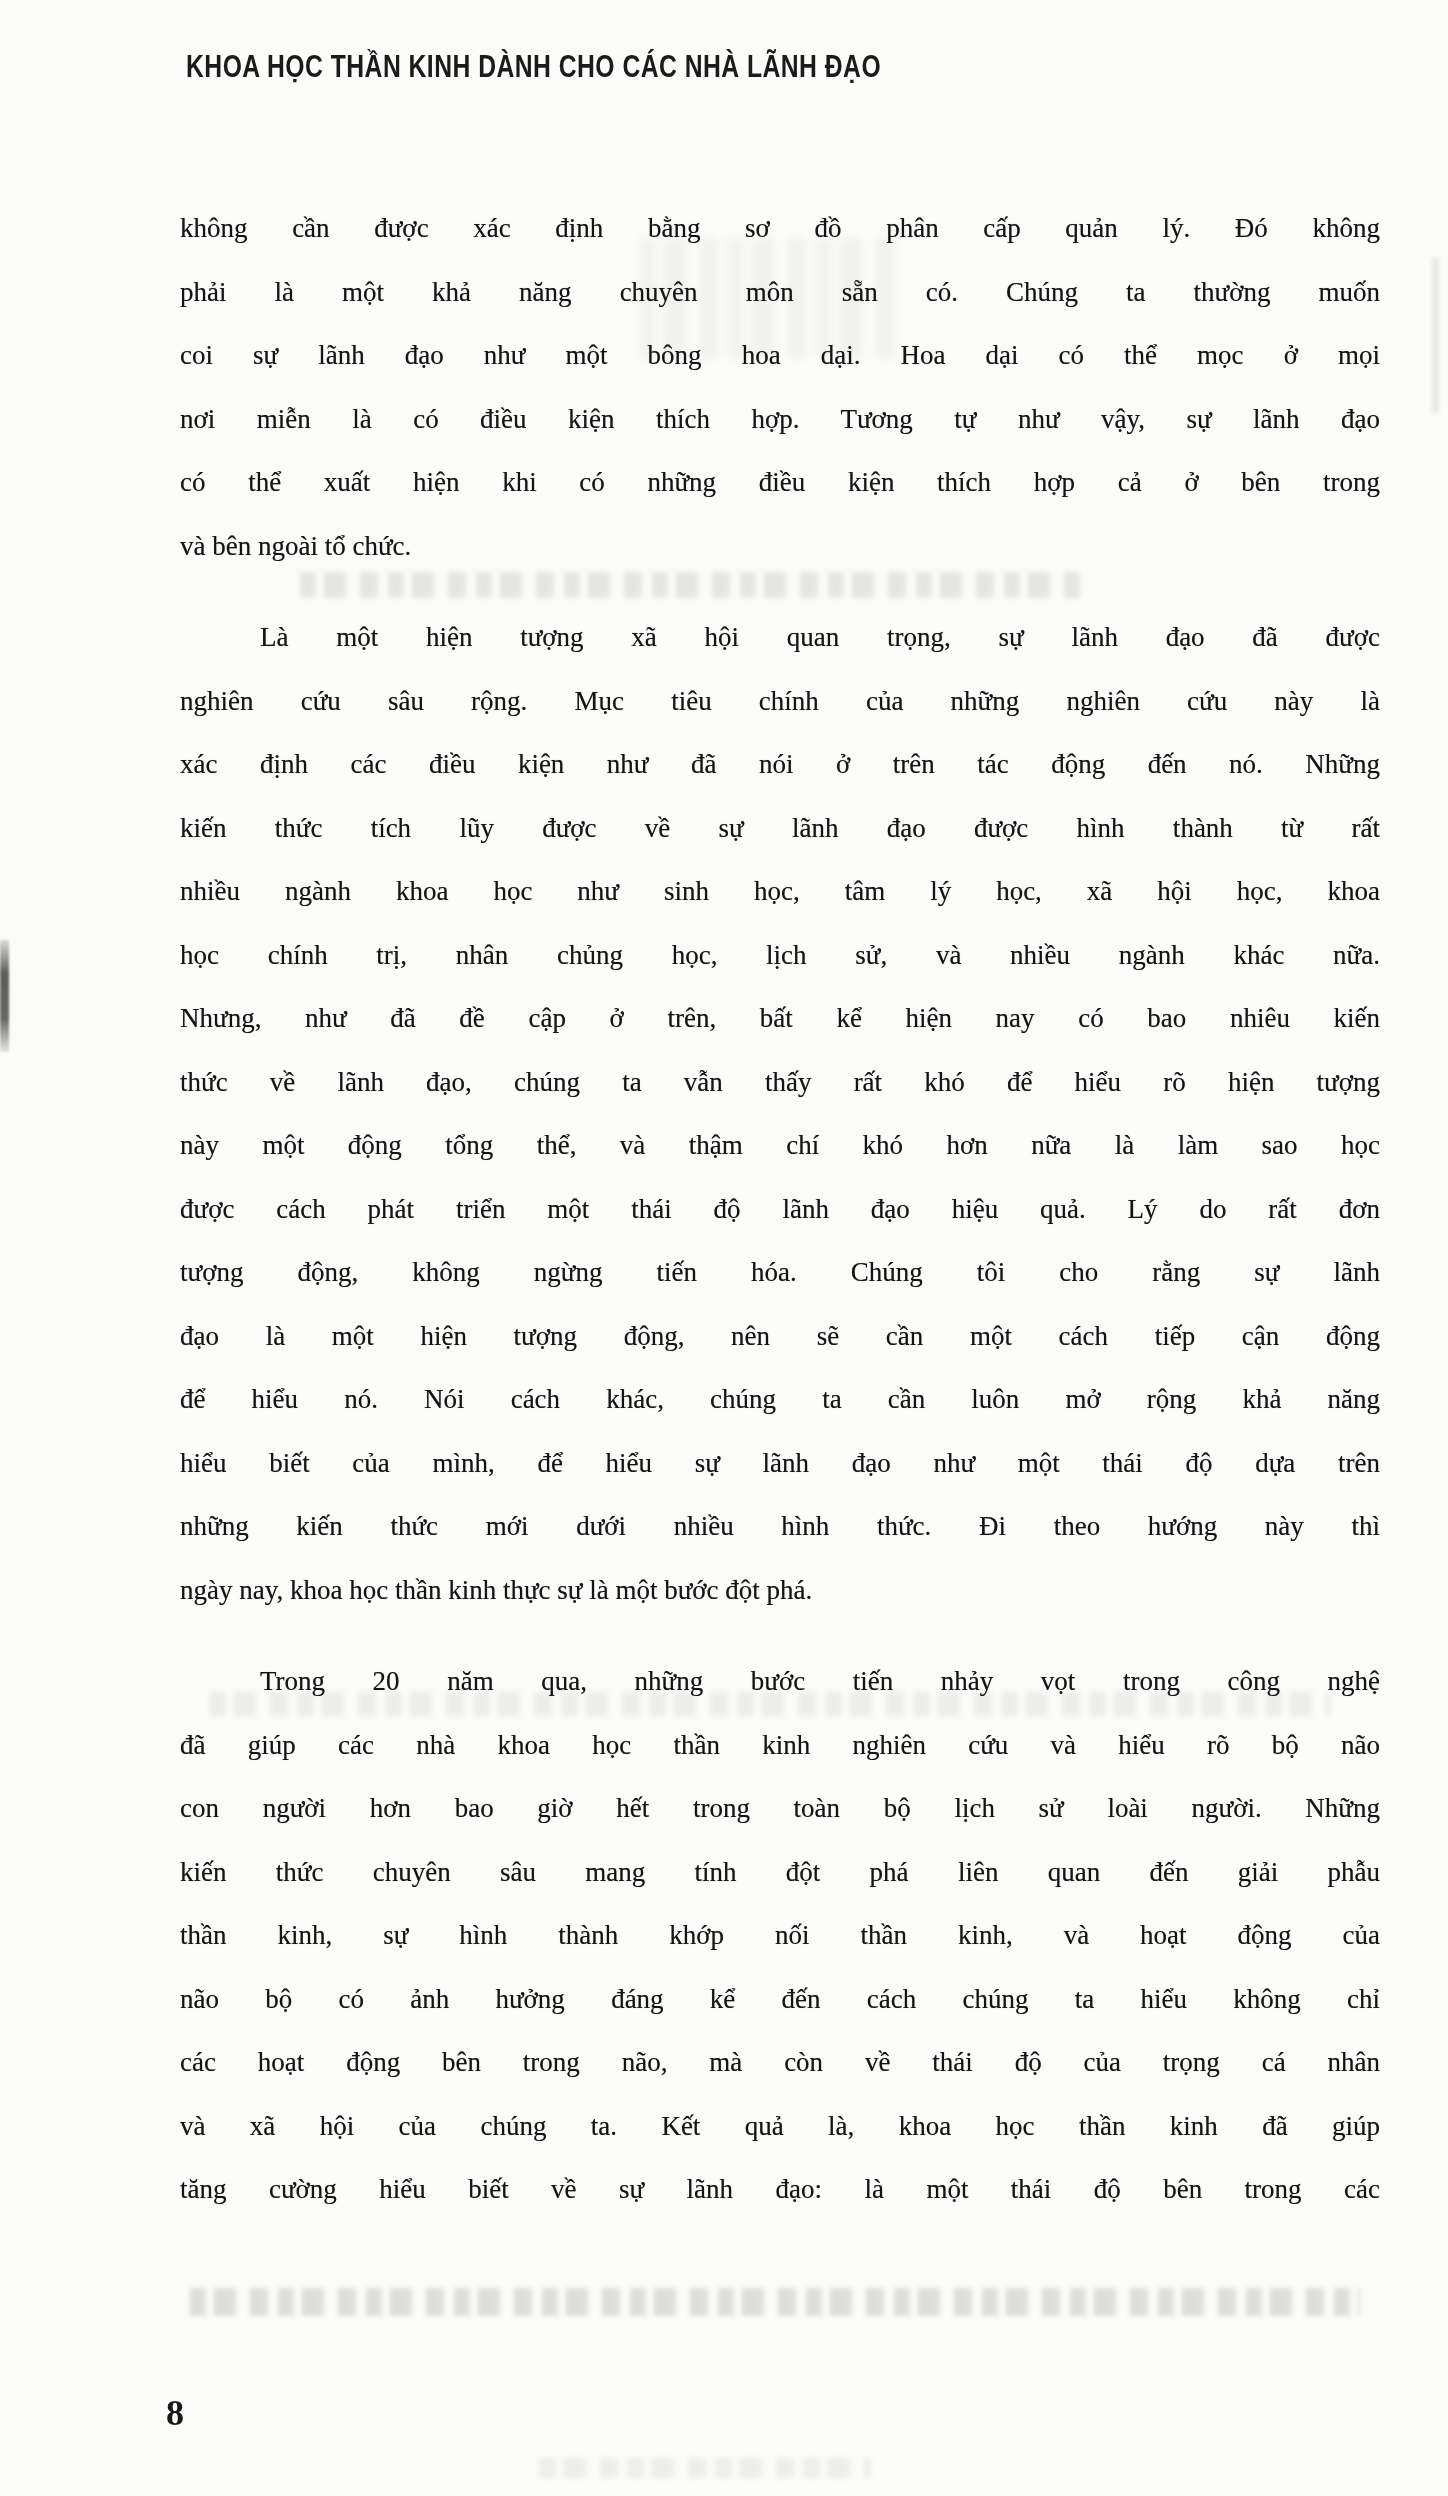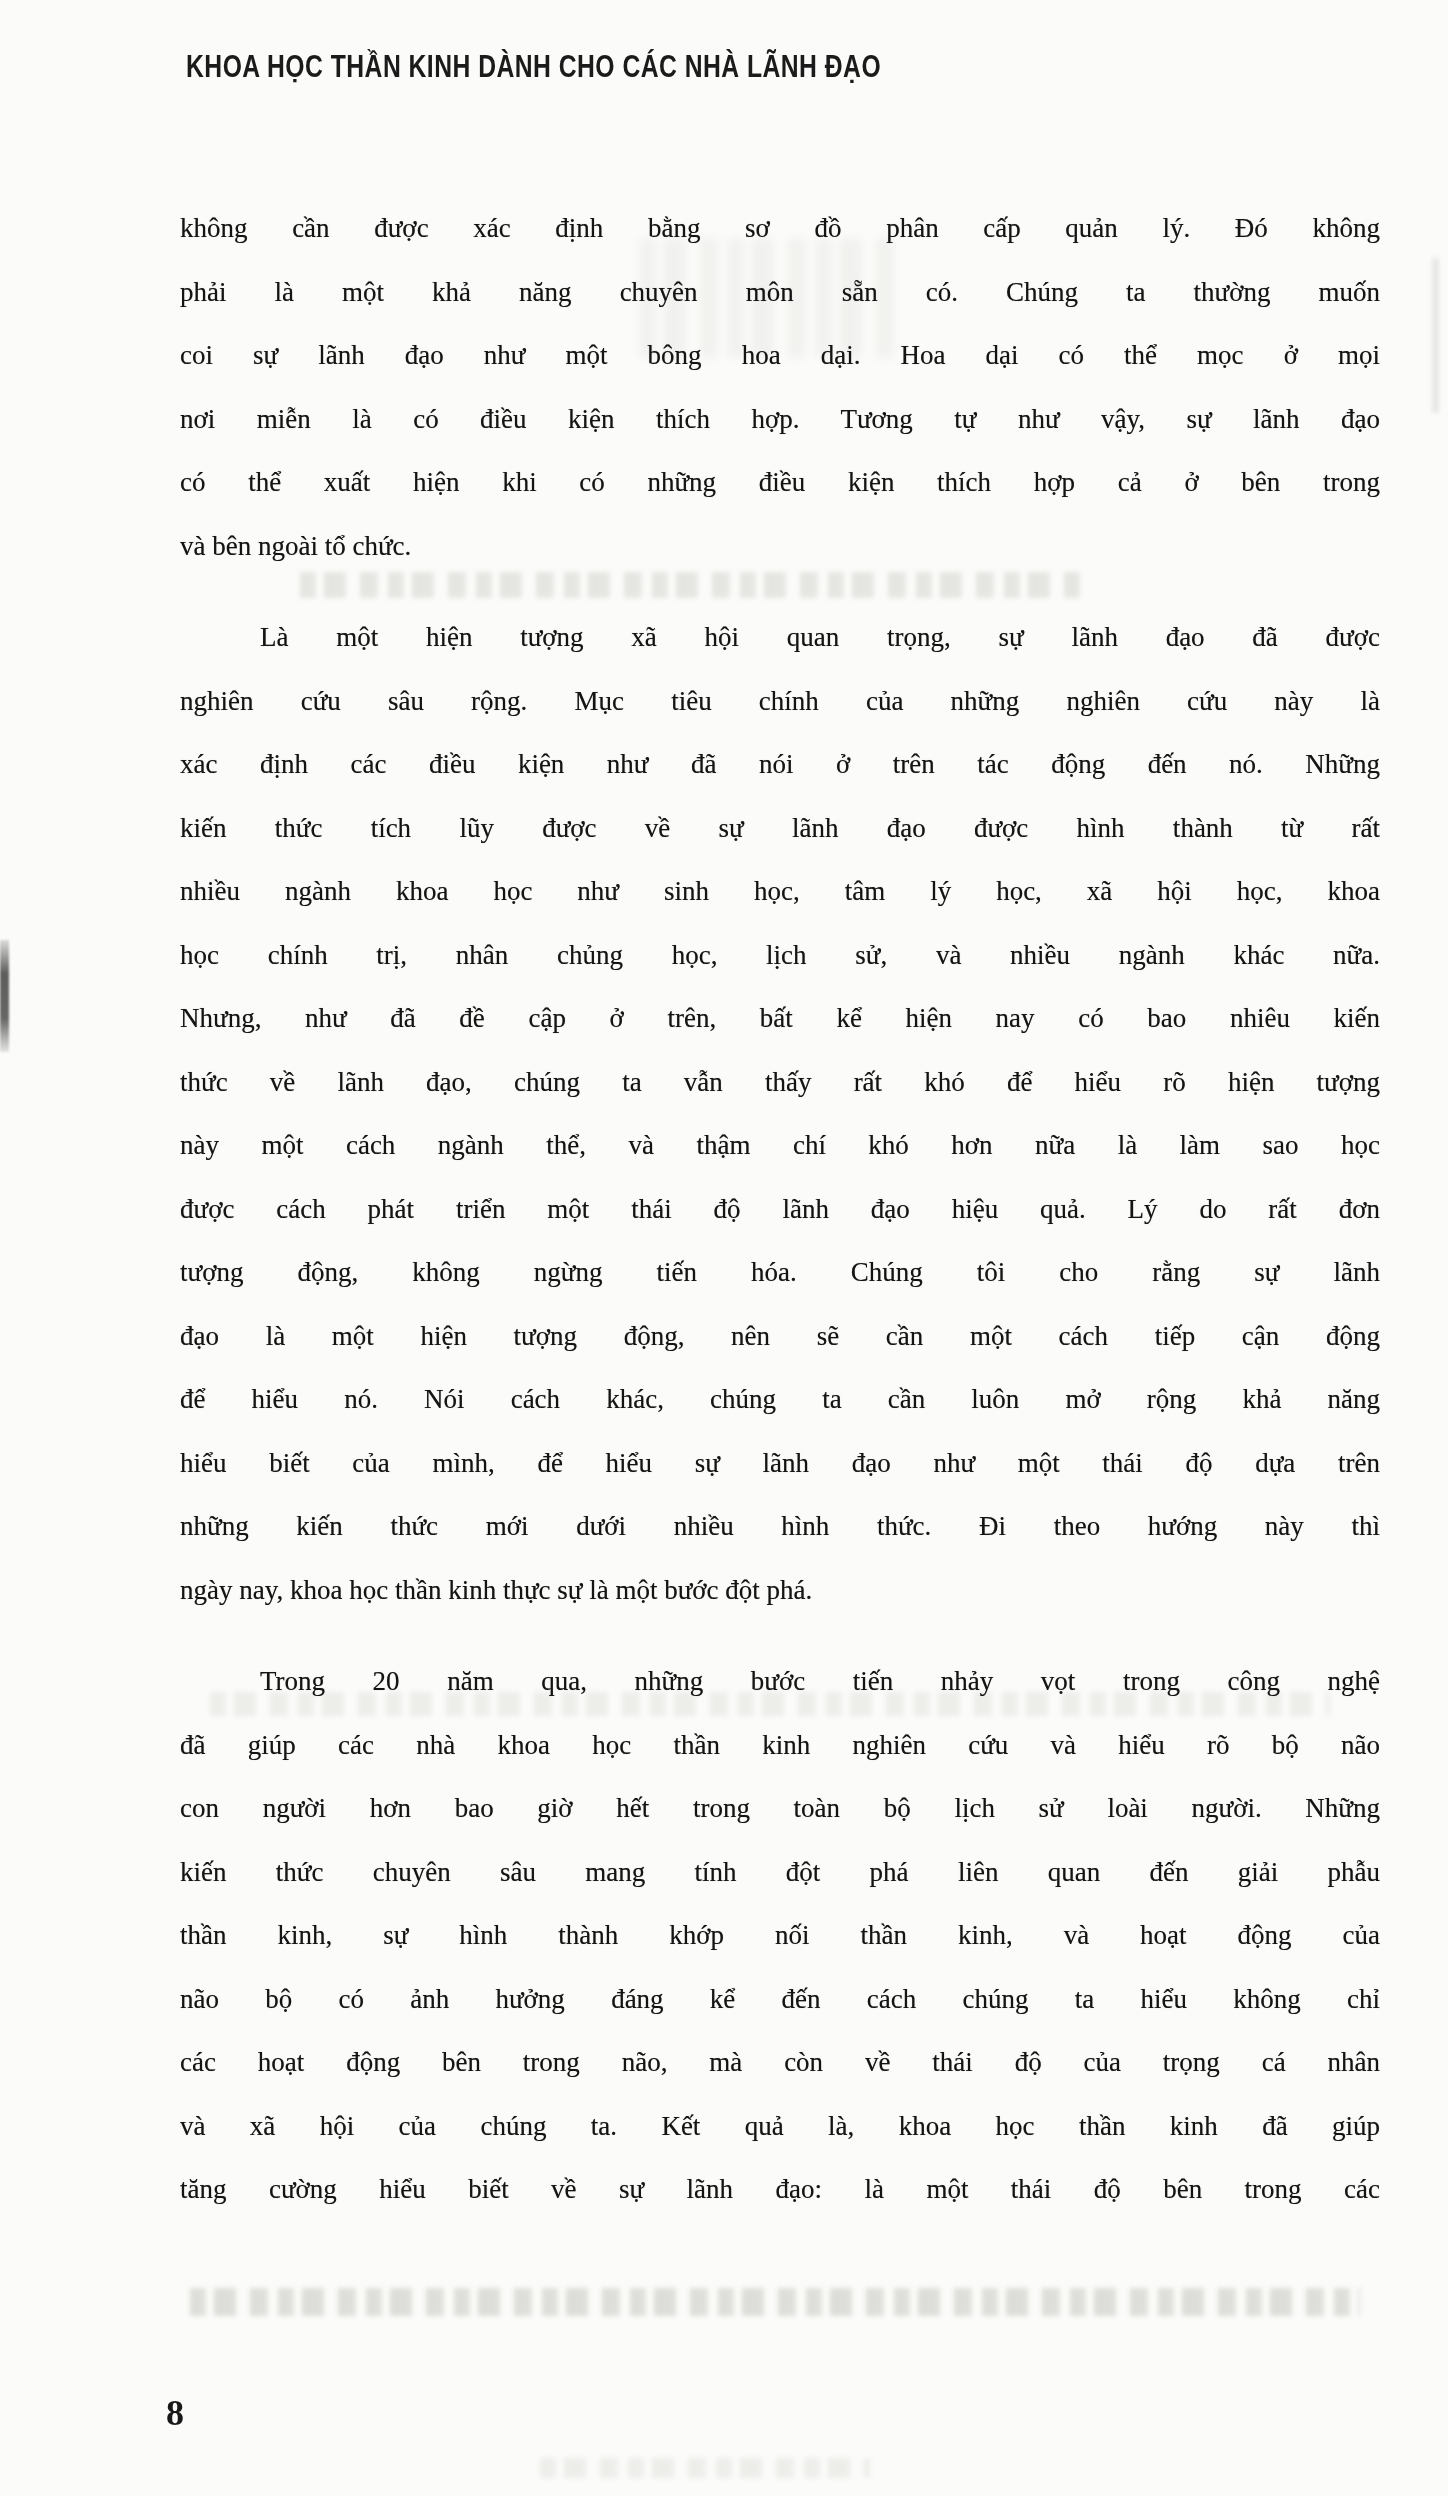--- a/index.html
+++ b/index.html
@@ -101,21 +101,21 @@
       </div>
       <div class="paragraph indented">
         <div class="line">Là một hiện tượng xã hội quan trọng, sự lãnh đạo đã được</div>
         <div class="line">nghiên cứu sâu rộng. Mục tiêu chính của những nghiên cứu này là</div>
         <div class="line">xác định các điều kiện như đã nói ở trên tác động đến nó. Những</div>
         <div class="line">kiến thức tích lũy được về sự lãnh đạo được hình thành từ rất</div>
         <div class="line">nhiều ngành khoa học như sinh học, tâm lý học, xã hội học, khoa</div>
         <div class="line">học chính trị, nhân chủng học, lịch sử, và nhiều ngành khác nữa.</div>
         <div class="line">Nhưng, như đã đề cập ở trên, bất kể hiện nay có bao nhiêu kiến</div>
         <div class="line">thức về lãnh đạo, chúng ta vẫn thấy rất khó để hiểu rõ hiện tượng</div>
-        <div class="line">này một cách ngành thể, và thậm chí khó hơn nữa là làm sao học</div>
+        <div class="line">này một động tổng thể, và thậm chí khó hơn nữa là làm sao học</div>
         <div class="line">được cách phát triển một thái độ lãnh đạo hiệu quả. Lý do rất đơn</div>
         <div class="line">tượng động, không ngừng tiến hóa. Chúng tôi cho rằng sự lãnh</div>
         <div class="line">đạo là một hiện tượng động, nên sẽ cần một cách tiếp cận động</div>
         <div class="line">để hiểu nó. Nói cách khác, chúng ta cần luôn mở rộng khả năng</div>
         <div class="line">hiểu biết của mình, để hiểu sự lãnh đạo như một thái độ dựa trên</div>
         <div class="line">những kiến thức mới dưới nhiều hình thức. Đi theo hướng này thì</div>
         <div class="line ragged">ngày nay, khoa học thần kinh thực sự là một bước đột phá.</div>
       </div>
       <div class="paragraph indented">
         <div class="line">Trong 20 năm qua, những bước tiến nhảy vọt trong công nghệ</div>

